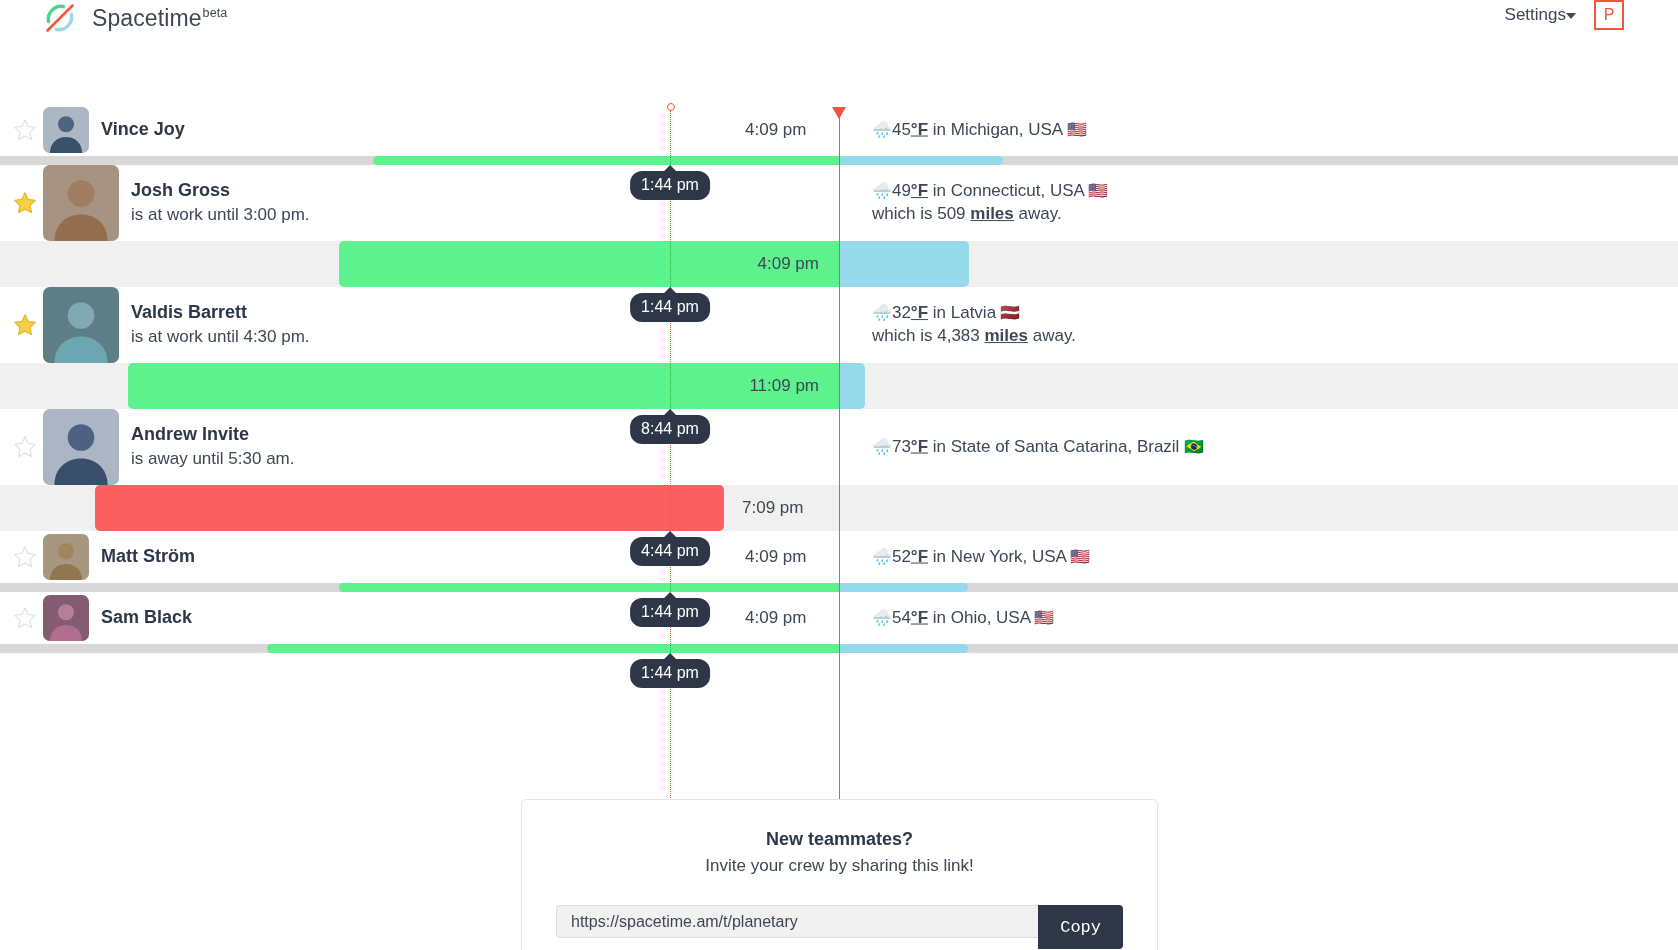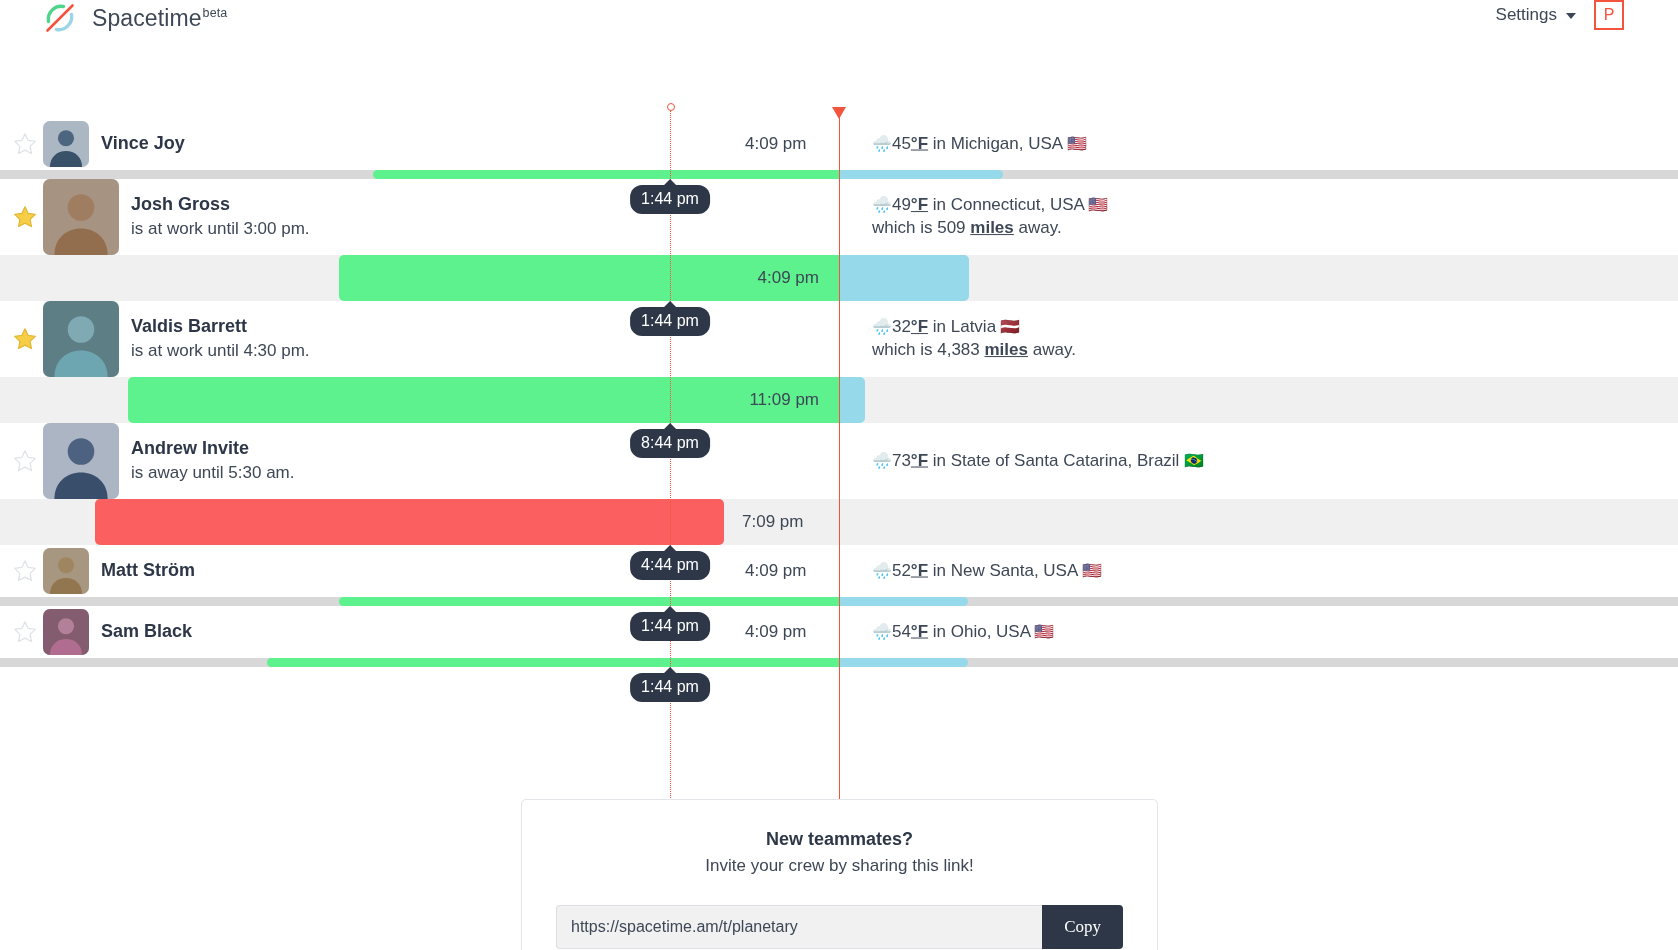--- a/index.html
+++ b/index.html
@@ -24,21 +24,21 @@
   .brand-name {
     font-size: 23px; font-weight: 400; color: #3d4756; letter-spacing: .1px;
     position: relative;
   }
   .brand-beta {
     font-size: 12.5px; vertical-align: super; color: #3d4756;
     font-weight: 400; margin-left: 1px;
   }
   .header-right { display: flex; align-items: center; gap: 18px; padding-right: 16px; }
   .settings-btn {
-    display: flex; align-items: center; gap: 9px;
+    display: flex; align-items: center; 
     font-size: 17px; color: #3d4756; cursor: pointer;
   }
   .caret {
     width: 0; height: 0; border-left: 5px solid transparent;
     border-right: 5px solid transparent; border-top: 6px solid #3d4756;
     margin-top: 2px;
   }
   .avatar-badge {
     width: 30px; height: 30px; border: 2px solid #f2543d;
     display: flex; align-items: center; justify-content: center;
@@ -60,21 +60,21 @@
     background: #f2543d; z-index: 5; pointer-events: none;
   }
   .marker-solid-cap {
     position: absolute; top: -3px; left: -7px;
     width: 0; height: 0;
     border-left: 7.5px solid transparent; border-right: 7.5px solid transparent;
     border-top: 12px solid #f2543d;
   }
 
   
-  .rows { position: absolute; top: 118px; left: 0; right: 0; }
+  .rows { position: absolute; top: 104px; left: 0; right: 0; }
   .row { position: relative; }
   .row-body {
     position: relative; display: flex; align-items: center;
     background: #ffffff;
   }
   .row-body.tall { height: 76px; }
   .row-body.short { height: 52px; }
 
   .star {
     position: absolute; left: 12px; top: 50%; transform: translateY(-50%);
@@ -145,28 +145,28 @@
     position: absolute; left: 521px; top: 799px; width: 637px;
     background: #ffffff; border: 1px solid #e2e5e9; border-radius: 5px;
     padding: 29px 34px 34px; text-align: center; z-index: 9;
   }
   .invite-title { font-size: 18px; font-weight: bold; color: #2d3748; }
   .invite-sub { font-size: 17px; color: #3d4756; margin-top: 6px; }
   .invite-row { display: flex; margin-top: 29px; }
   .invite-input {
     flex: 1; background: #f1f1f1; border: 1px solid #dcdfe3; border-right: none;
     border-top-left-radius: 4px; border-bottom-left-radius: 4px;
-    font-size: 16px; color: #3d4756; padding: 0 14px; height: 44px;
+    font-size: 16px; color: #3d4756; padding: 0 14px; height: 33px;
     font-family: "Liberation Sans", sans-serif; outline: none; text-align: left;
   }
   .copy-btn {
     background: #2d3748; color: #ffffff; border: none; cursor: pointer;
     border-top-right-radius: 4px; border-bottom-right-radius: 4px;
     font-size: 17px; padding: 0 22px; height: 44px;
-    font-family: Liberation Serif, serif;
+    font-family: Liberation Mono, monospace;
   }
 </style>
 </head>
 <body>
 
 <div class="page">
 
   <div class="header">
     <div class="brand">
       <span class="brand-logo">
@@ -307,21 +307,21 @@
           <div class="avatar small"><svg width="100%" height="100%" viewBox="0 0 40 40">
               <rect width="40" height="40" fill="hsl(35,18%,58%)"></rect>
               <circle cx="20" cy="15" r="7" fill="hsl(35,25%,50%)"></circle>
               <path d="M6 40c0-9 6.5-14 14-14s14 5 14 14z" fill="hsl(35,30%,44%)"></path>
             </svg></div>
           <div class="person-text small">
             <div class="person-name">Matt Ström</div>
           </div>
           <div class="row-time-outside" style="left: 745px; top: 50%; transform: translateY(-50%);">4:09 pm</div>
           <div class="weather" style="left: 872px; top: 50%; transform: translateY(-50%);">
-            <div><span class="emoji">🌧️</span><span>52</span><span class="temp-unit">°F</span> <span>in New Santa, USA</span> <span class="emoji">🇺🇸</span></div>
+            <div><span class="emoji">🌧️</span><span>52</span><span class="temp-unit">°F</span> <span>in New York, USA</span> <span class="emoji">🇺🇸</span></div>
           </div>
         </div>
         <div class="bar-lane thin">
           <div class="bar work round-l" style="left: 339px; width: 500px;"></div>
           <div class="bar off round-r" style="left: 839px; width: 129px;"></div>
         </div>
         <div class="tooltip" style="left: 670px; top: 67px;">1:44 pm</div>
       </div>
       <div class="row">
         <div class="row-body short">

